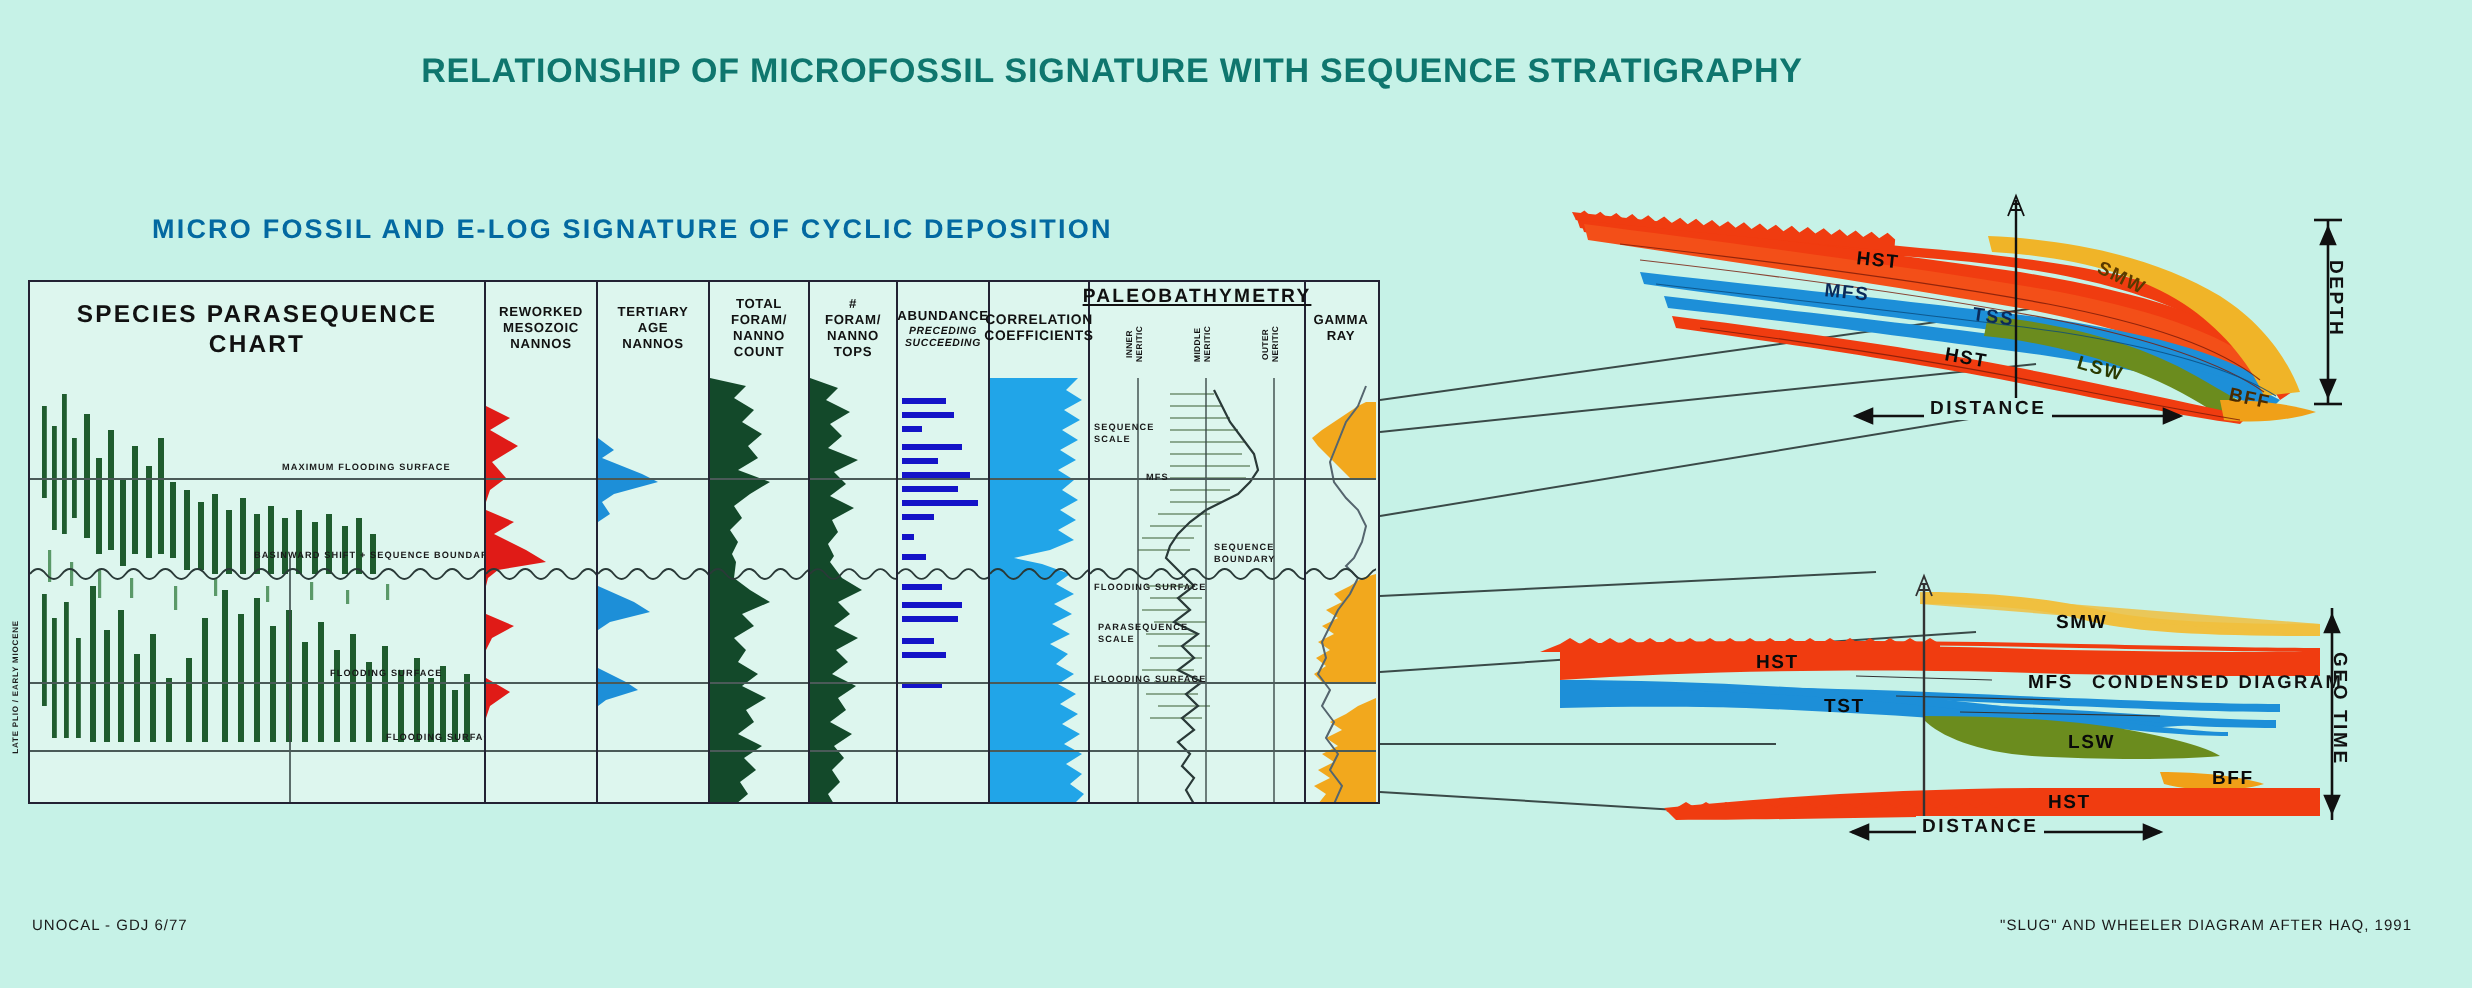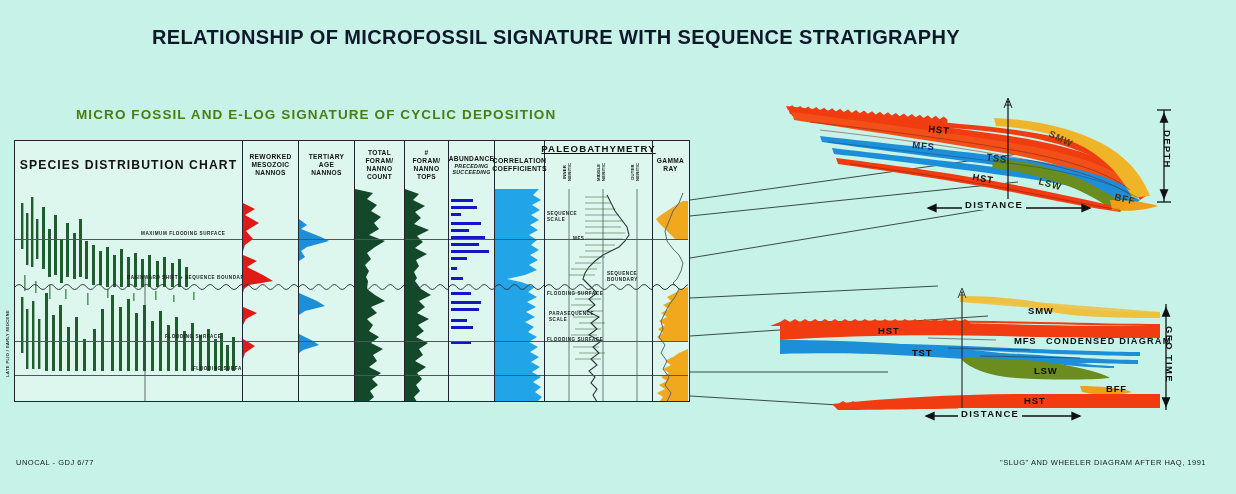--- a/index.html
+++ b/index.html
@@ -7,26 +7,26 @@
     width:1236px;height:494px;overflow:hidden;
     background:#c6f2e7;
     font-family:"Liberation Sans", sans-serif;
     position:relative;
   }
   .root{position:absolute;left:0;top:0;width:1236px;height:494px;}
 
   
   .main-title{
     position:absolute;left:0;top:26px;width:1112px;text-align:center;
-    font-size:20px;font-weight:bold;letter-spacing:.4px;color:#0f172a;
+    font-size:17px;font-weight:bold;letter-spacing:.4px;color:#0f766e;
     font-family:"Liberation Sans", sans-serif;
   }
   .sub-title{
     position:absolute;left:76px;top:107px;
-    font-size:13.5px;font-weight:bold;letter-spacing:1.1px;color:#4d7c0f;
+    font-size:13.5px;font-weight:bold;letter-spacing:1.1px;color:#0369a1;
   }
   .footer-left{position:absolute;left:16px;top:458px;font-size:7.5px;letter-spacing:.5px;color:#1a1a1a;}
   .footer-right{position:absolute;right:30px;top:458px;font-size:7.5px;letter-spacing:.5px;color:#1a1a1a;}
 
   
   .chart{
     position:absolute;left:14px;top:140px;width:676px;height:262px;
     background:#ddf6ee;border:1.6px solid #223;box-sizing:border-box;
   }
   .colhdr{
@@ -74,21 +74,21 @@
 <body>
 
 <div class="root">
 
   <div class="main-title">RELATIONSHIP OF MICROFOSSIL SIGNATURE WITH SEQUENCE STRATIGRAPHY</div>
   <div class="sub-title">MICRO FOSSIL AND E-LOG SIGNATURE OF CYCLIC DEPOSITION</div>
 
   <div class="chart">
 
     <div class="colhdr big" style="left:0;width:228px;">
-      <span>SPECIES DISTRIBUTION CHART</span>
+      <span>SPECIES PARASEQUENCE CHART</span>
     </div>
 
     <div class="colhdr" style="left:228px;width:56px;">
       <span>REWORKED</span>
       <span>MESOZOIC</span>
       <span>NANNOS</span>
     </div>
 
     <div class="colhdr" style="left:284px;width:56px;">
       <span>TERTIARY</span>

